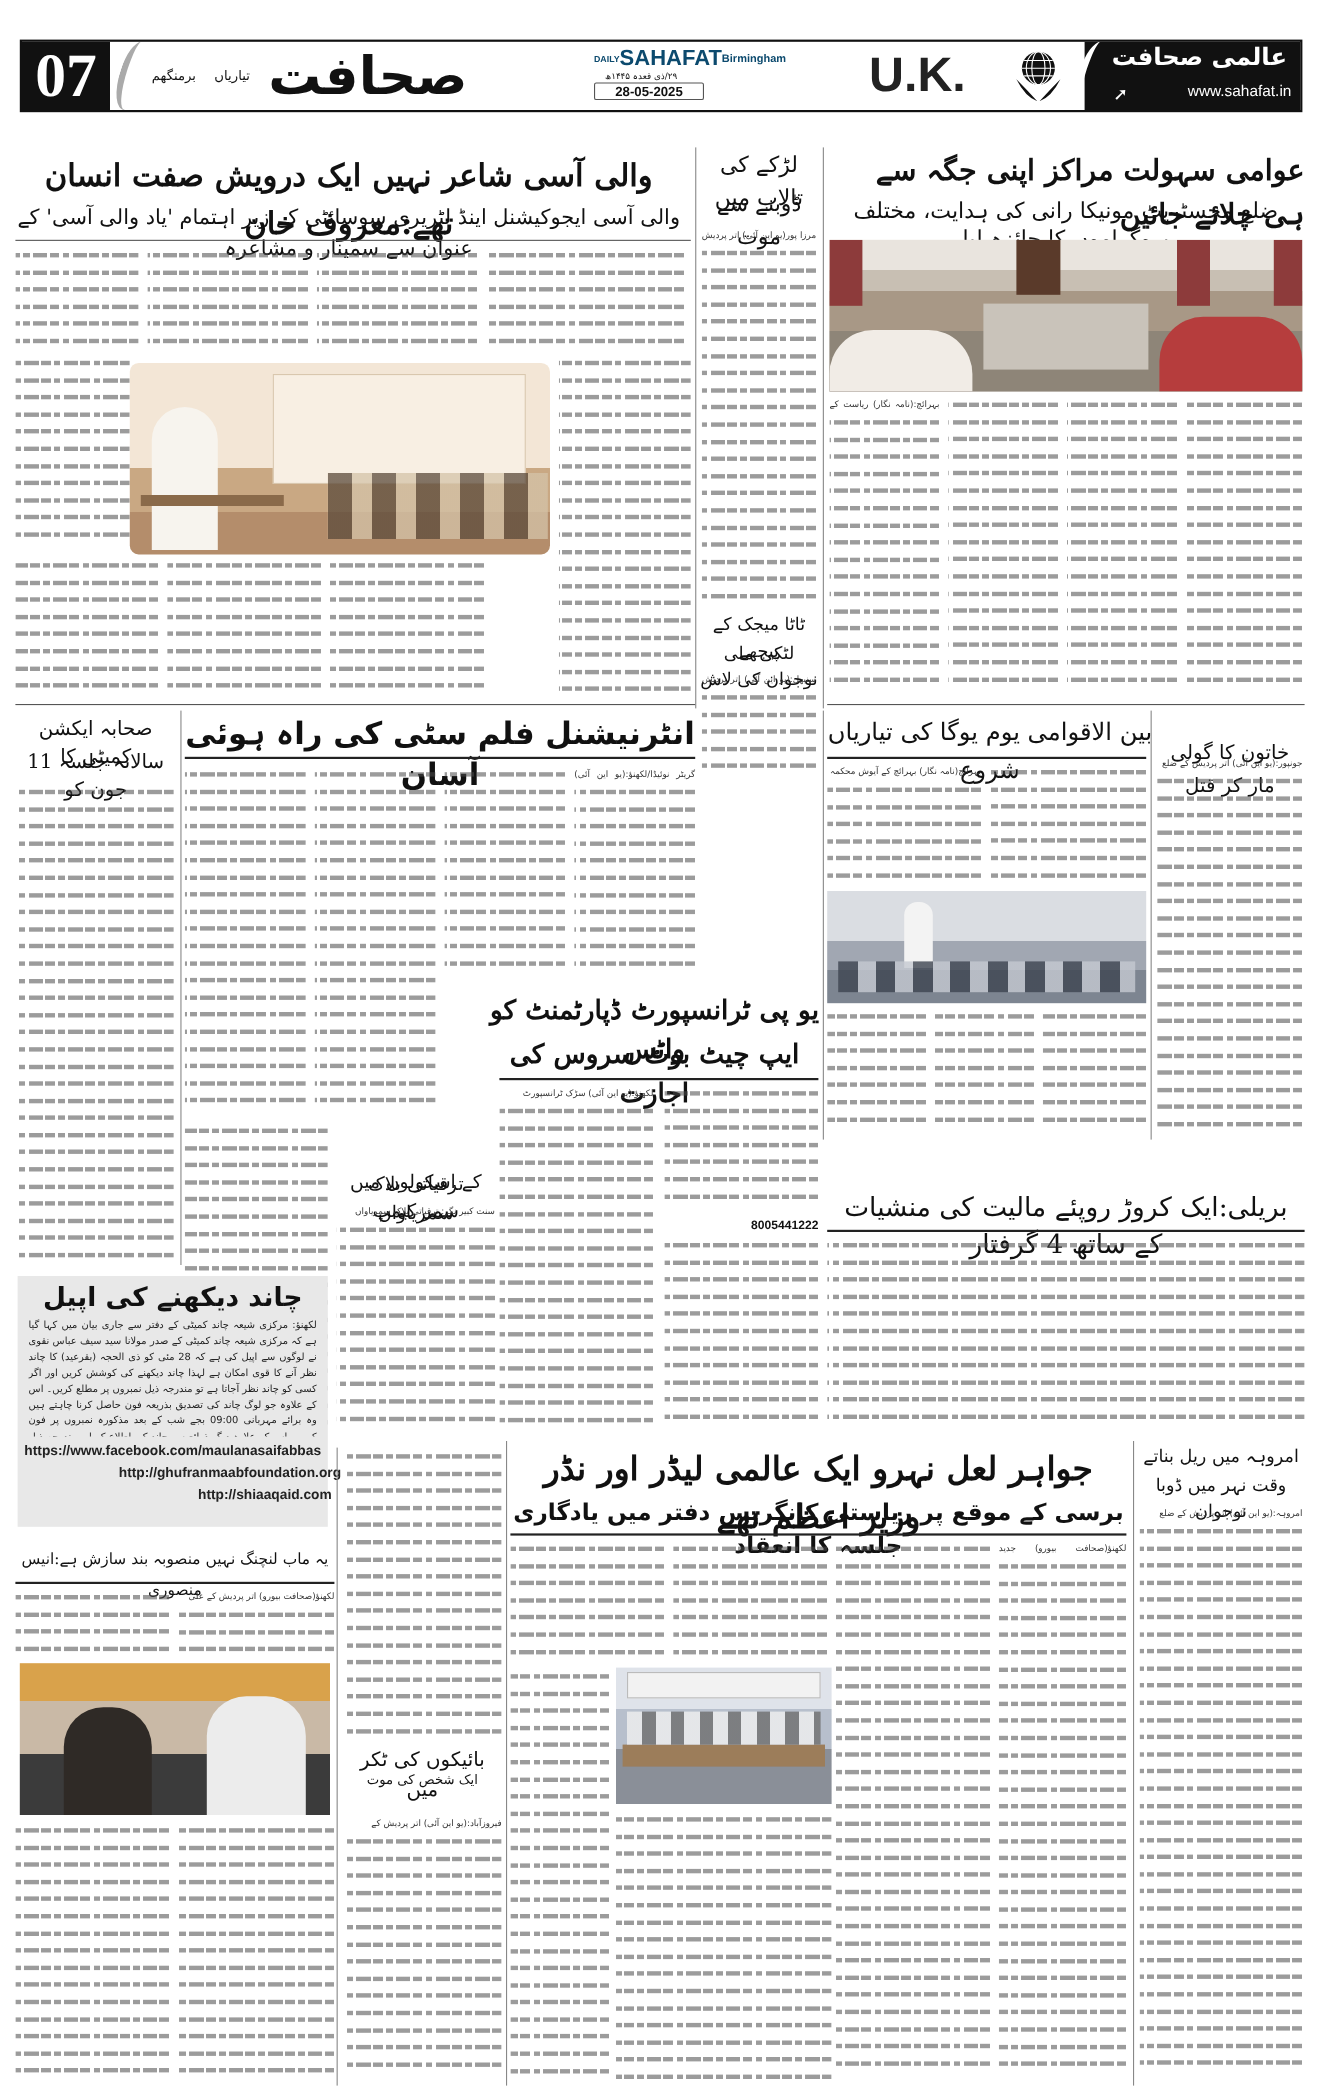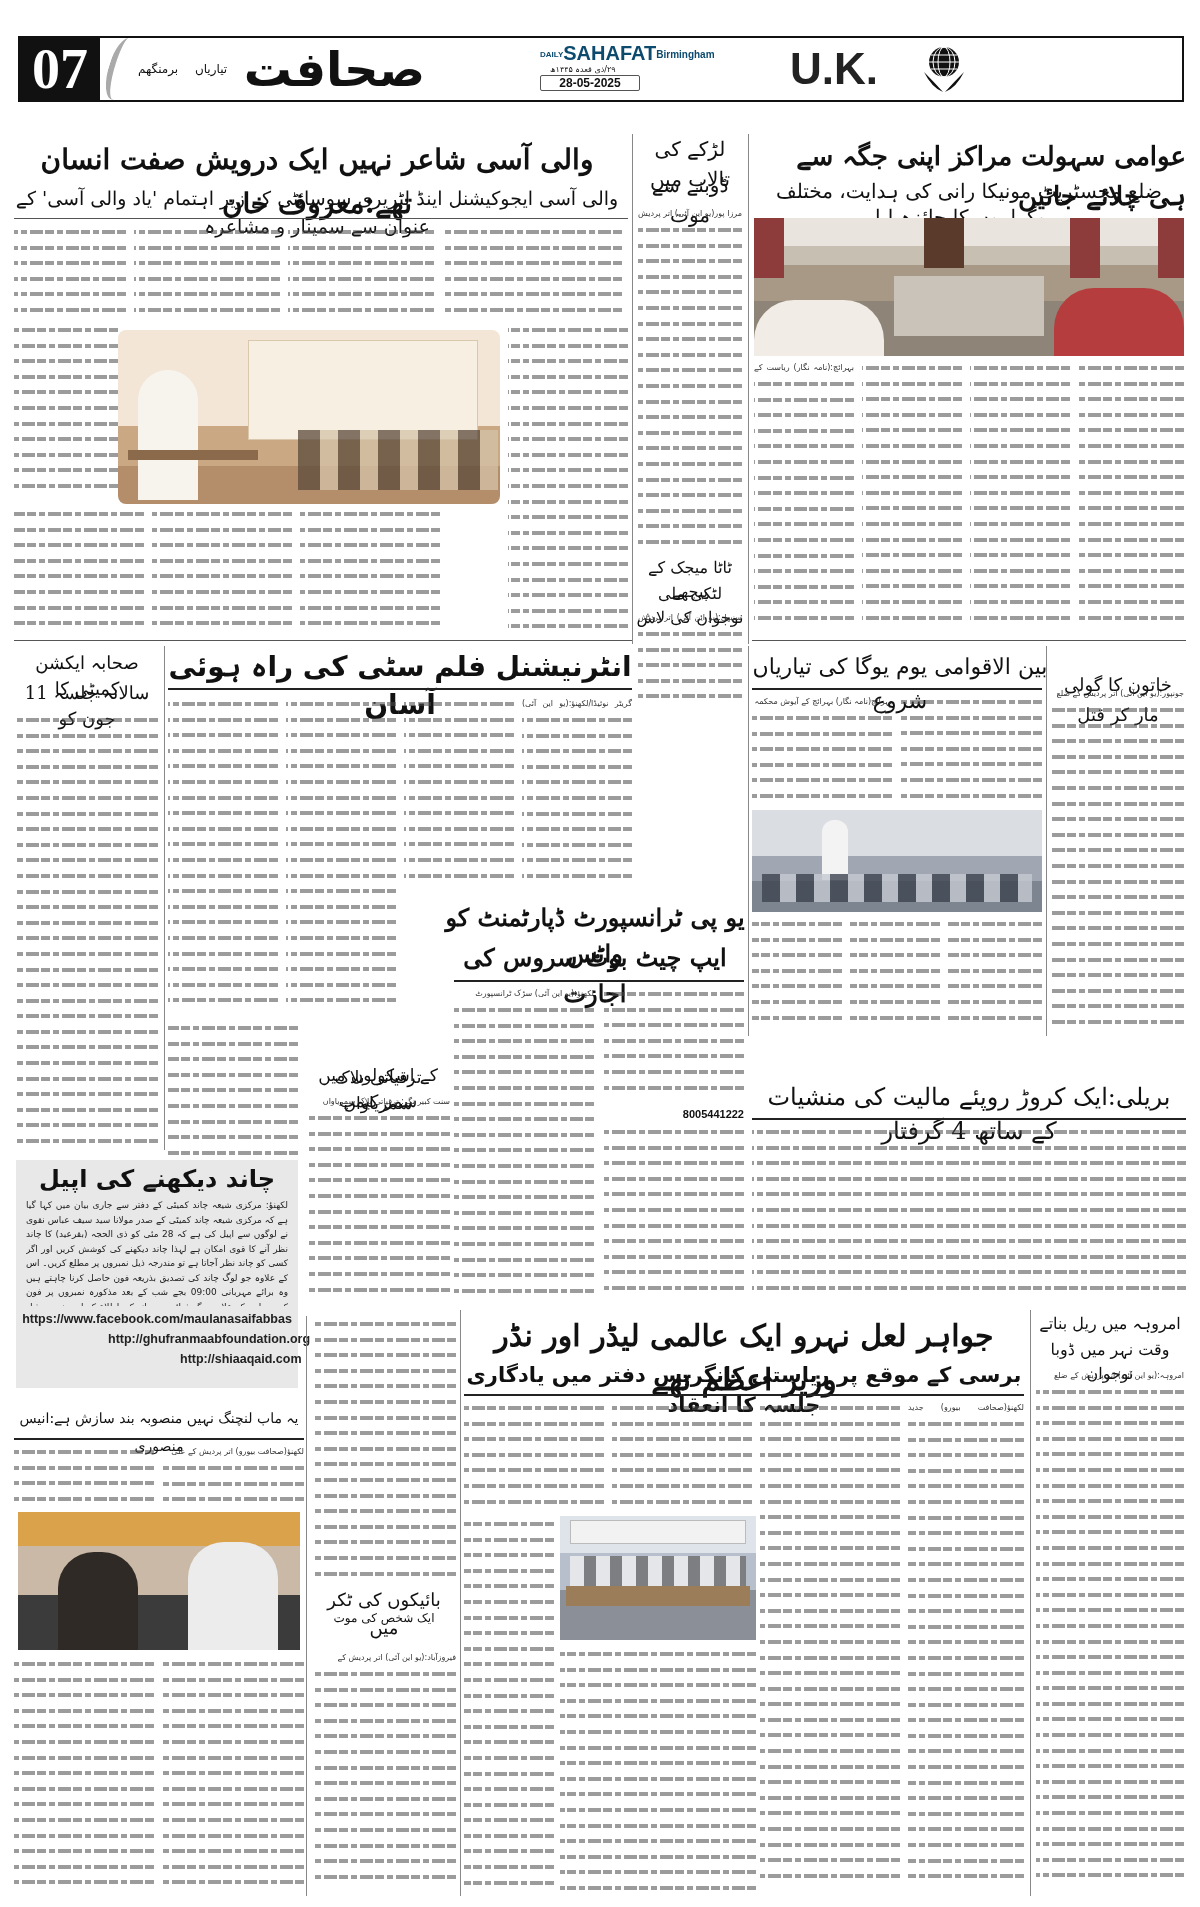--- a/index.html
+++ b/index.html
@@ -76,20 +76,26 @@
     <circle cx="26" cy="20" r="15" fill="#111"></circle>
     <g stroke="#fff" stroke-width="1" fill="none">
       <ellipse cx="26" cy="20" rx="6" ry="15"></ellipse>
         <ellipse cx="26" cy="20" rx="11" ry="15"></ellipse>
       <line x1="11" y1="20" x2="41" y2="20"></line>
         <line x1="13" y1="13" x2="39" y2="13"></line>
         <line x1="13" y1="27" x2="39" y2="27"></line>
     </g>
     <path d="M6 30 Q14 46 25 50 Q16 40 6 30Z M46 30 Q38 46 27 50 Q36 40 46 30Z" fill="#111"></path>
   </svg>
+  <div class="abs brand-black">
+    <div class="abs swoosh" style="left:-6px;top:0;border-left-color:#fff;"></div>
+    <div class="abs brand-urdu">عالمی صحافت</div>
+    <div class="abs" style="left:26px;top:38px;color:#fff;font-size:16px;">➚</div>
+    <div class="abs brand-url">www.sahafat.in</div>
+  </div>
 </div>
 
 <div class="abs h-big ctr" style="left:14px;top:138px;width:606px;font-size:28px;line-height:44px;">والی آسی شاعر نہیں ایک درویش صفت انسان تھے:معروف خان</div>
 <div class="abs h-sub ctr" style="left:14px;top:184px;width:606px;font-size:19px;line-height:28px;">والی آسی ایجوکیشنل اینڈ لٹریری سوسائٹی کے زیر اہتمام 'یاد والی آسی' کے عنوان سے سمینار و مشاعرہ</div>
 <div class="abs thinrule" style="left:14px;top:218px;width:614px;"></div>
 
 <div class="abs col" style="left:14px;top:224px;width:112px;height:96px;">
     <span class="line"></span>
     <span class="line"></span>
     <span class="line"></span>

